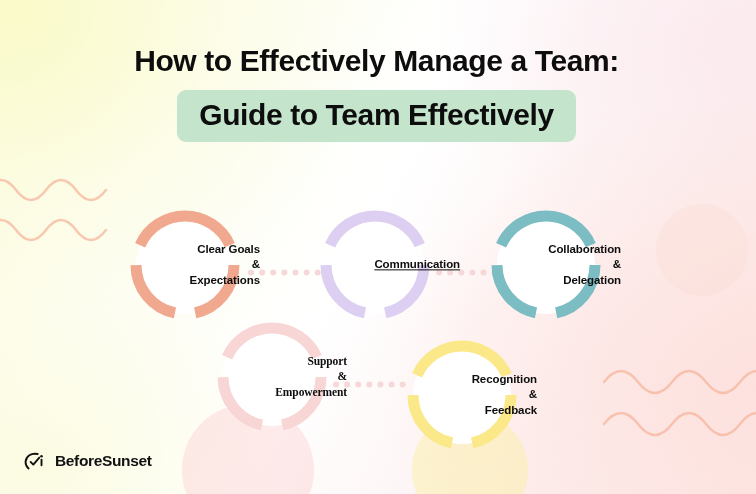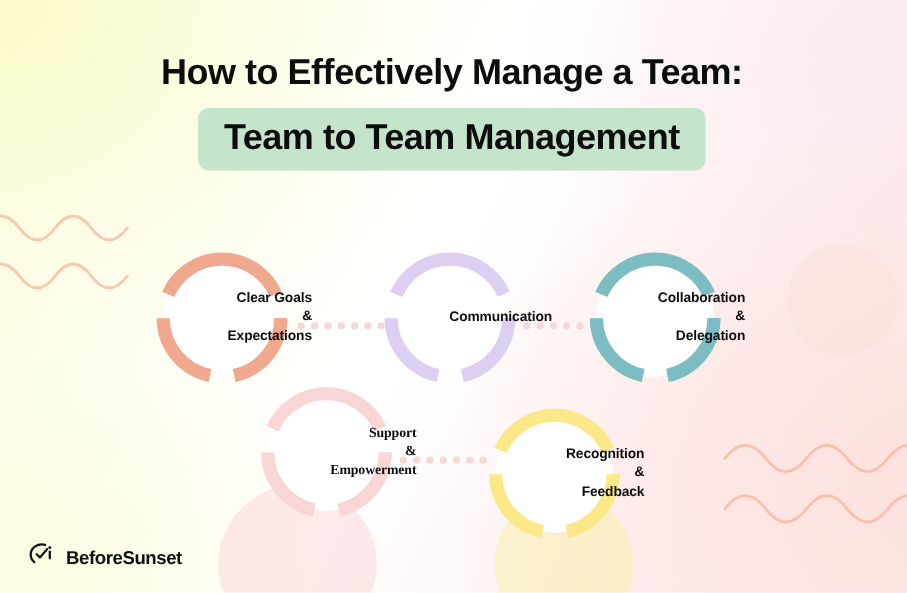--- a/index.html
+++ b/index.html
@@ -90,34 +90,34 @@
     transform: translate(-50%, -50%);
     width: 150px;
     text-align: right;
     font-size: 11.5px;
     font-weight: 600;
     line-height: 1.33;
     color: #0d0d0d;
     white-space: pre-line;
     letter-spacing: -0.1px;
   }
-  .node-label.wide { width: 170px; }
+  .node-label.wide { width: 170px; text-decoration: underline; }
 
   .connector {
     position: absolute;
     height: 7px;
   }
 
   
   #logo {
     position: absolute;
     left: 24px;
     top: 452px;
     display: flex;
-    align-items: flex-end;
+    align-items: flex-start;
     gap: 5px;
   }
   #logo-text {
     font-size: 15.5px;
     font-weight: 700;
     color: #111111;
     letter-spacing: -0.35px;
   }
 </style>
 </head>
@@ -141,21 +141,21 @@
 
   <svg style="position:absolute;left:0;top:0;" width="756" height="494">
     <circle cx="248" cy="470" r="66" fill="#fbd9d9" opacity="0.55"></circle>
     <circle cx="470" cy="470" r="58" fill="#fbefa8" opacity="0.5"></circle>
     <circle cx="702" cy="250" r="46" fill="#fbdcd6" opacity="0.38"></circle>
   </svg>
 
   <div id="title-block">
     <div id="main-title">How to Effectively Manage a Team:</div>
     <div id="subtitle-wrap">
-      <span id="subtitle">Team to Team Management</span>
+      <span id="subtitle">Guide to Team Effectively</span>
     </div>
   </div>
 
   <div id="diagram">
 
     <div class="connector" style="left:248px; top:262px; width:74px;">
       <svg width="74" height="7" viewBox="0 0 74 7" fill="none">
         <line x1="3" y1="3.5" x2="71" y2="3.5" stroke="#f7d8d8" stroke-width="6" stroke-linecap="round" stroke-dasharray="0.1 11"></line>
       </svg>
     </div>

